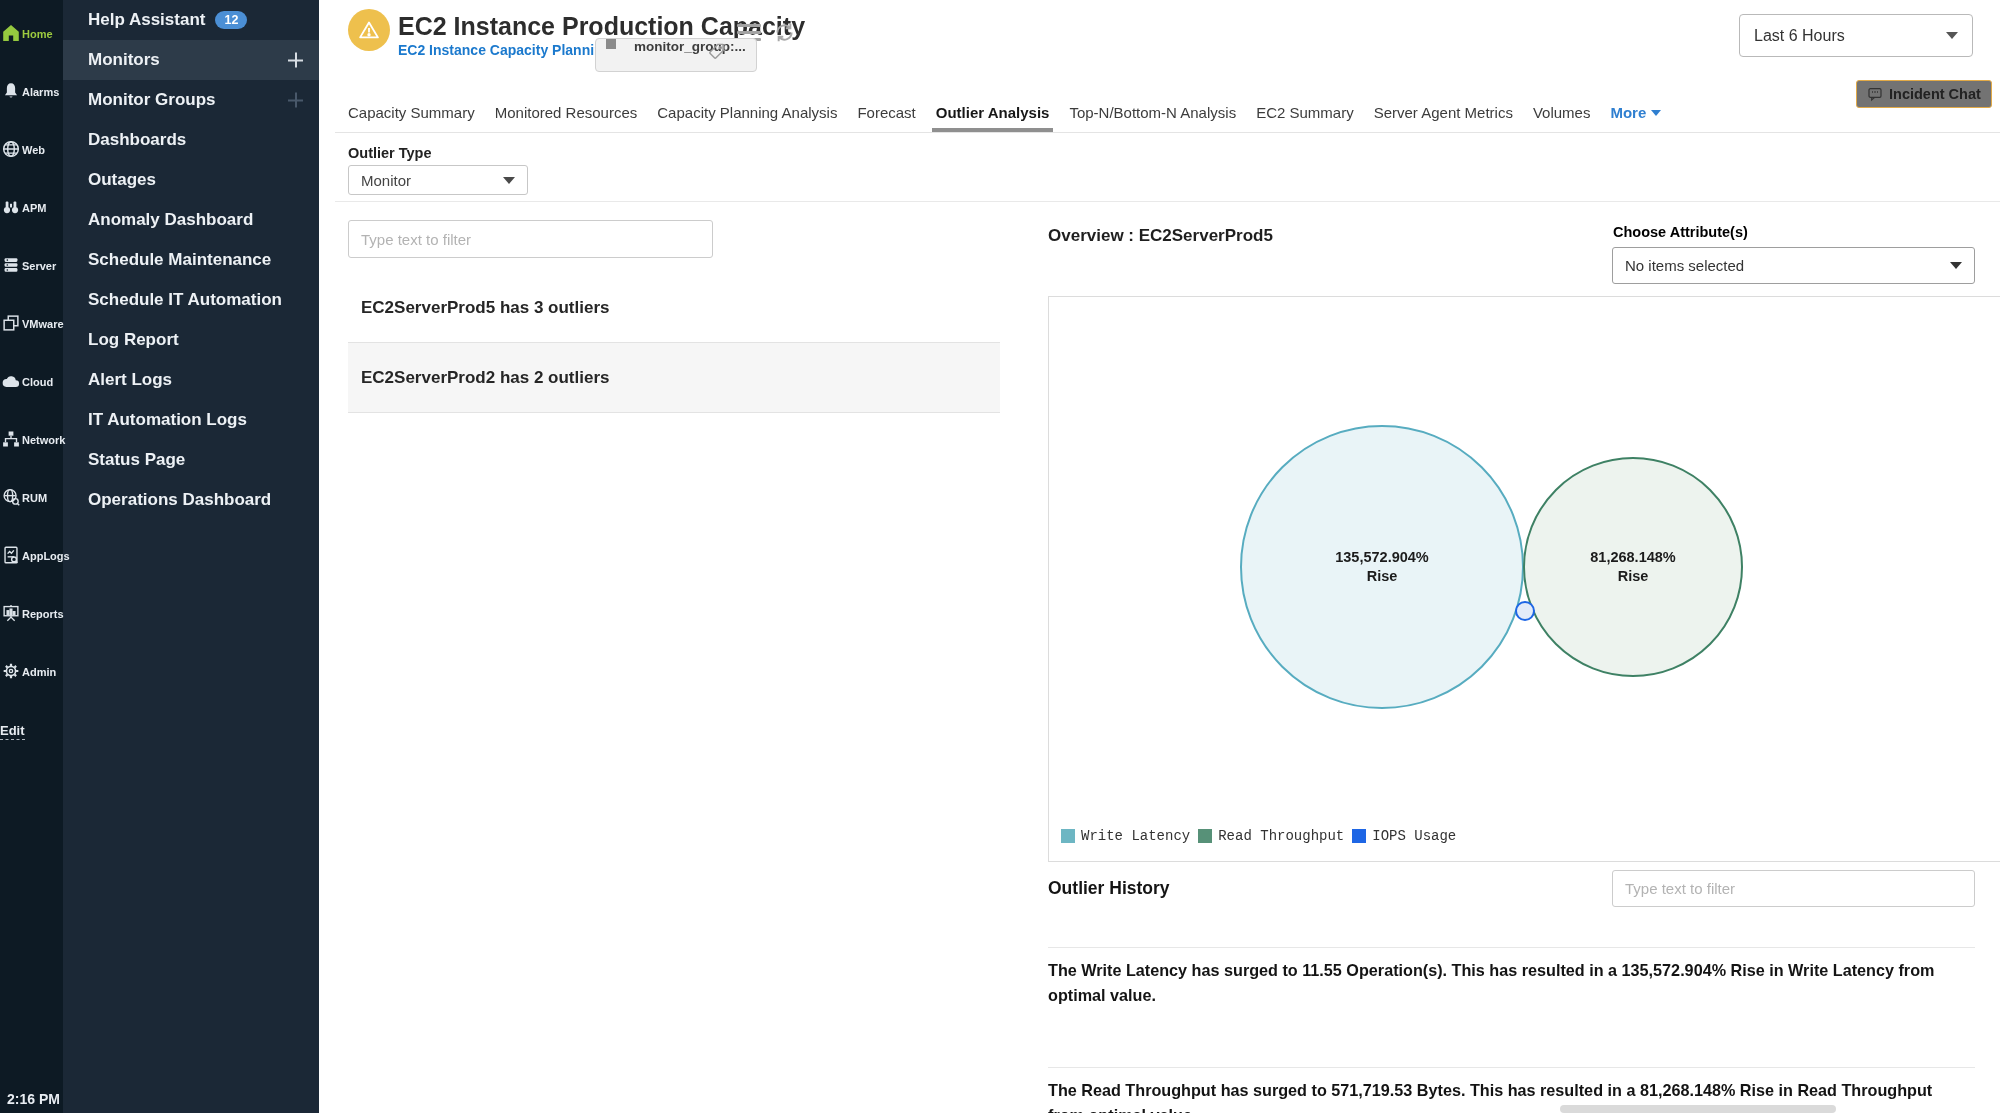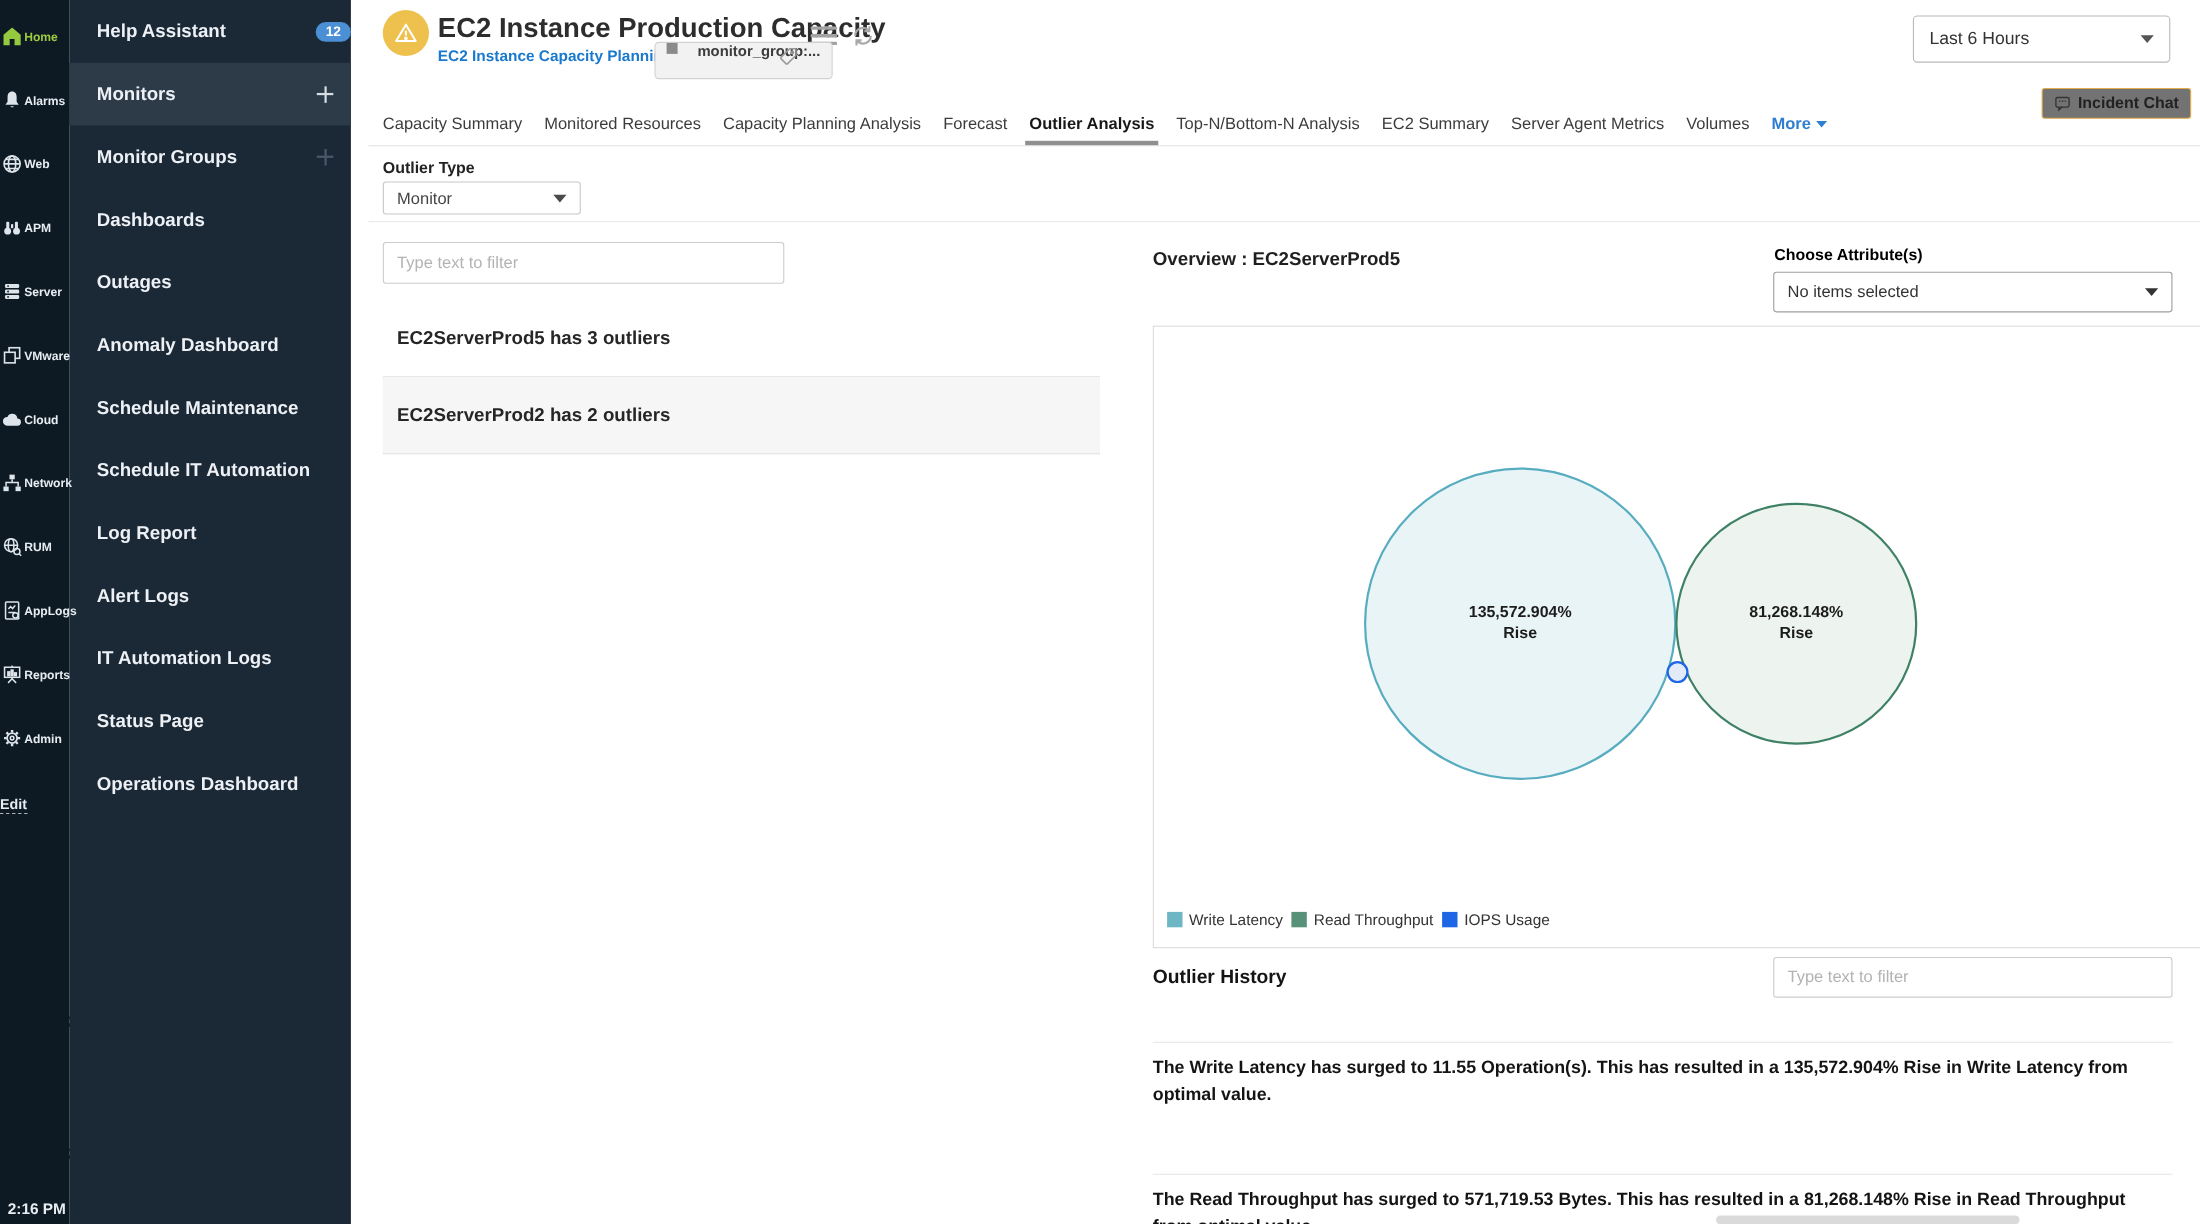--- a/index.html
+++ b/index.html
@@ -10,21 +10,21 @@
   .rail { position:absolute; left:0; top:0; width:63px; height:1113px; background:#0d1a24; z-index:5; }
   .rail-item { height:58px; display:flex; flex-direction:row; align-items:center; justify-content:flex-start; padding-top:7px; cursor:pointer; }
   .rail-item svg { width:22px; height:22px; display:block; }
   .rlabel { font-size:11px; color:#e7ecf1; margin-top:2px; font-weight:600; }
   .rail-item.active .rlabel { color:#9dcb3f; }
   .rail-item.edit .rlabel { font-size:13px; border-bottom:1px dashed #aeb6bd; padding-bottom:1px; margin-top:6px; }
   .rail-time { position:absolute; left:7px; bottom:6px; font-size:14px; color:#e8edf2; font-weight:600; }
 
   
   .sidebar { position:absolute; left:63px; top:0; width:256px; height:1113px; background:#1b2836; z-index:4; }
-  .side-row { position:relative; height:57px; display:flex; align-items:center; padding-left:25px; color:#edf1f5; font-size:17px; font-weight:600; cursor:pointer;justify-content:space-between; }
+  .side-row { position:relative; height:40px; display:flex; align-items:center; padding-left:25px; color:#edf1f5; font-size:17px; font-weight:600; cursor:pointer; }
   .side-row.active { background:#2d3b49; }
   .badge { background:#4b8fd5; color:#fff; font-size:12.5px; font-weight:700; border-radius:10px; padding:2px 9px; margin-left:10px; }
   .plus { position:absolute; right:16px; top:50%; width:15px; height:15px; transform:translateY(-50%); }
   .plus::before, .plus::after { content:""; position:absolute; background:#d7dde3; }
   .plus::before { left:50%; top:0; width:2px; height:100%; transform:translateX(-50%); }
   .plus::after  { top:50%; left:0; height:2px; width:100%; transform:translateY(-50%); }
   .plus.dim::before, .plus.dim::after { background:#49586a; }
 
   
   .warn-badge { position:absolute; left:348px; top:9px; width:42px; height:42px; border-radius:50%; background:#eec04d; display:flex; align-items:center; justify-content:center; }
@@ -70,21 +70,21 @@
   .choose-label { position:absolute; left:1613px; top:224px; font-size:14.5px; font-weight:600; color:#000000; }
   .choose-select { position:absolute; left:1612px; top:247px; width:363px; height:37px; font-size:15px; color:#333; border-color:#9e9e9e; }
   .choose-select .caret-down { border-top-color:#333; }
   .chart-panel { position:absolute; left:1048px; top:296px; width:1056px; height:566px; border:1px solid #dcdcdc; background:#fff; }
   .bubble { position:absolute; border-radius:50%; display:flex; flex-direction:column; align-items:center; justify-content:center; text-align:center; }
   .bubble .b1 { font-size:14.5px; font-weight:600; color:#1c1c1c; line-height:19px; }
   .bubble .b2 { font-size:14.5px; font-weight:600; color:#1c1c1c; line-height:19px; }
   .bubble-write { left:191px; top:128px; width:284px; height:284px; border:2px solid #57acc0; background:#e9f4f7; }
   .bubble-read  { left:474px; top:160px; width:220px; height:220px; border:2px solid #3e8164; background:#edf3ee; }
   .bubble-iops  { left:466px; top:304px; width:20px; height:20px; border:2px solid #1e66e5; background:#e3ebf9; }
-  .legend { position:absolute; left:12px; top:531px; display:flex; align-items:center; }
+  .legend { position:absolute; left:12px; top:531px; display:flex; align-items:center;font-family:Liberation Mono, monospace; }
   .legend .sw { width:14px; height:14px; margin-right:6px; }
   .legend .ltext { font-size:14px; color:#333; margin-right:8px; }
   .sw-write { background:#6db6c3; } .sw-read { background:#579178; } .sw-iops { background:#1e66e5; }
 
   
   .history-title { position:absolute; left:1048px; top:878px; font-size:17.5px; font-weight:600; color:#141414; }
   .history-filter { position:absolute; left:1612px; top:870px; width:363px; height:37px; }
   .entry-time { position:absolute; font-size:14.5px; font-weight:600; color:#222; }
   .entry-divider { position:absolute; left:1048px; width:927px; height:1px; background:#e7e7e7; }
   .entry-text { position:absolute; left:1048px; width:920px; font-size:16.2px; font-weight:600; color:#141414; line-height:25px; }

